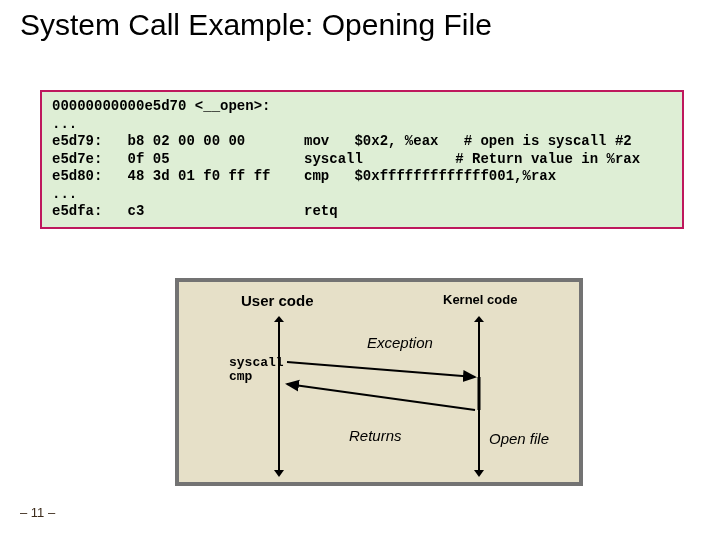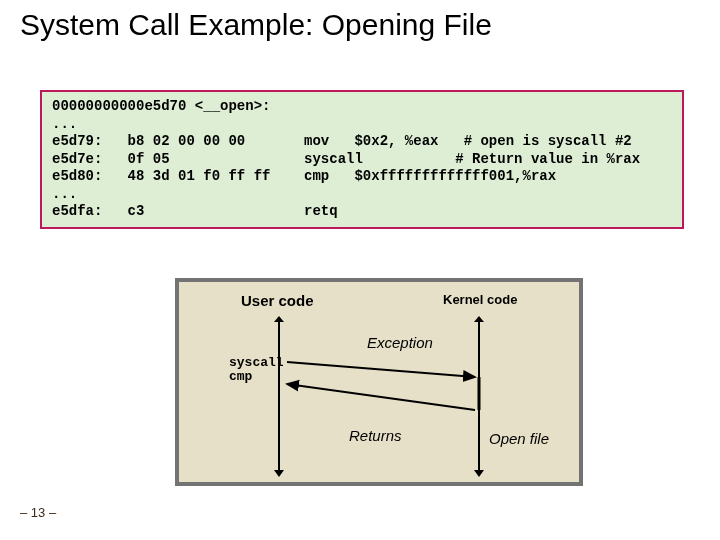--- a/index.html
+++ b/index.html
@@ -154,14 +154,14 @@
       <line x1="296" y1="128" x2="108" y2="102" stroke="#000" stroke-width="2" marker-end="url(#arrow)"></line>
     </svg>
 
     <div class="syscall-lbl">syscall
 cmp</div>
     <div class="exc-lbl">Exception</div>
     <div class="open-lbl">Open file</div>
     <div class="ret-lbl">Returns</div>
   </div>
 
-  <div class="pagenum">– 13 –</div>
+  <div class="pagenum">– 11 –</div>
 </div>
 
 </body></html>

